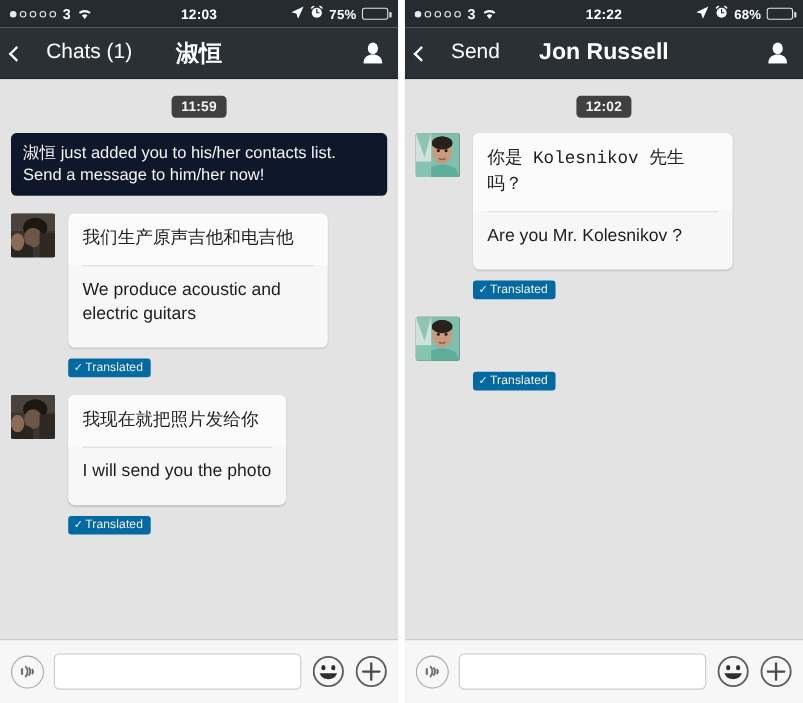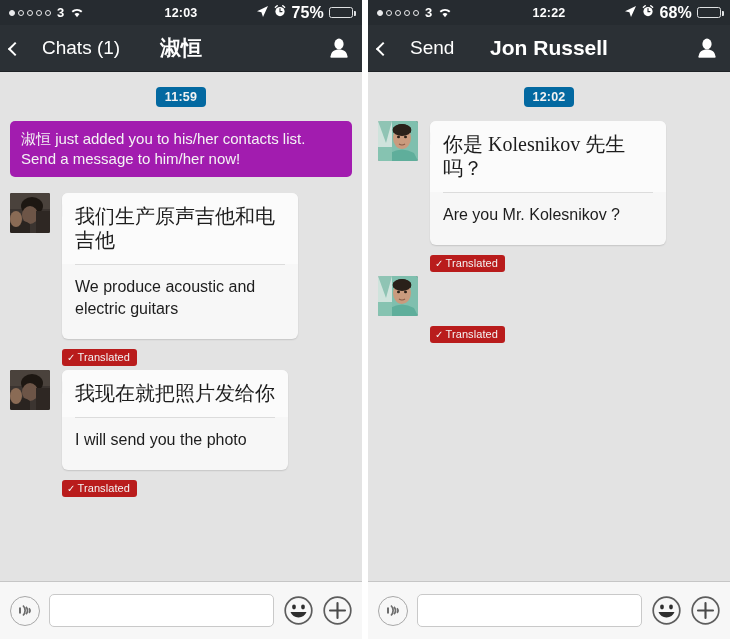--- a/index.html
+++ b/index.html
@@ -31,21 +31,21 @@
   }
   .sb-left { display: flex; align-items: center; gap: 4px; flex: 1 1 0; }
   .sb-center { flex: 0 0 auto; display: flex; justify-content: center; align-items: flex-end; }
   .sb-right { display: flex; align-items: center; gap: 5px; flex: 1 1 0; justify-content: flex-end; }
   .dots { display: flex; align-items: center; gap: 3px; }
   .dot { width: 6px; height: 6px; border-radius: 50%; border: 1px solid #e9eaec; }
   .dot.filled { background: #e9eaec; }
   .carrier { font-size: 13px; font-weight: bold; margin-left: 2px; }
   .wifi { margin-left: 2px; display: inline-flex; }
   .clock-time { font-size: 12.5px; font-weight: bold; }
-  .batt-pct { font-size: 16px; font-weight: bold; }
+  .batt-pct { font-size: 12px; font-weight: bold; }
   .battery {
     width: 24px; height: 11px; border: 1px solid #dfe1e3; border-radius: 2.5px;
     position: relative; display: inline-block; padding: 1.5px;
   }
   .battery::after {
     content: ""; position: absolute; right: -3.5px; top: 3px;
     width: 2px; height: 5px; background: #dfe1e3; border-radius: 0 1px 1px 0;
   }
   .battery .lvl { height: 100%; background: #ffffff; border-radius: 1px; }
 
@@ -81,27 +81,27 @@
   
   .messages {
     flex: 1 1 auto;
     background: #e3e3e3;
     padding: 12px 10px 6px 10px;
     overflow: hidden;
     position: relative;
   }
   .timestamp-row { display: flex; justify-content: center; margin: 3px 0 14px; }
   .timestamp {
-    background: #0369a1; color: #f2f2f2;
+    background: #404040; color: #f2f2f2;
     font-size: 12.5px; font-weight: bold;
     padding: 3px 9px; border-radius: 4px;
     letter-spacing: .2px;
   }
   .system-note {
-    background: #a21caf; color: #f4f4f4;
+    background: #0f172a; color: #f4f4f4;
     border-radius: 5px;
     padding: 8px 11px;
     font-size: 15px; line-height: 20px;
     margin-bottom: 16px;
   }
   .system-note .nm { font-family: "DejaVu Sans", sans-serif; }
 
   .msg-row { display: flex; align-items: flex-start; margin-bottom: 5px; }
   .avatar {
     width: 40px; height: 40px; flex: 0 0 40px;
@@ -124,38 +124,38 @@
   .bubble::before {
     content: "";
     position: absolute; left: -7px; top: 11px;
     width: 0; height: 0;
     border-top: 6px solid transparent;
     border-bottom: 7px solid transparent;
     border-right: 8px solid #f7f7f7;
   }
   .bubble .orig {
     padding: 11px 13px 12px 13px;
-    font-size: 20px; line-height: 24px;
+    font-size: 16px; line-height: 24px;
     color: #1d1d1d;
-    font-family: Liberation Serif, serif;
+    font-family: Liberation Mono, monospace;
     background: #fbfbfb;
   }
   .bubble .sep { height: 1px; background: #dcdcdc; margin: 0 13px; }
   .bubble .trans {
     padding: 11px 13px 19px 13px;
     font-size: 16px; line-height: 22px;
     color: #1d1d1d;
   }
   .translated-badge {
     display: inline-block;
-    background: #b91c1c; color: #f3f3f3;
+    background: #0369a1; color: #f3f3f3;
     font-size: 11px;
     padding: 2px 7px 3px 5px;
     border-radius: 3px;
-    margin-top: 5px; margin-bottom: 4px;
+    margin-top: 5px; margin-bottom: 16px;
     letter-spacing: .1px;
   }
   .translated-badge .ck { margin-right: 2px; font-size: 10px; }
   .badge-row { padding-left: 52px; }
 
   
   .inputbar {
     flex: 0 0 58px; height: 58px;
     background: #f7f7f7;
     border-top: 1px solid #c6c6c6;

